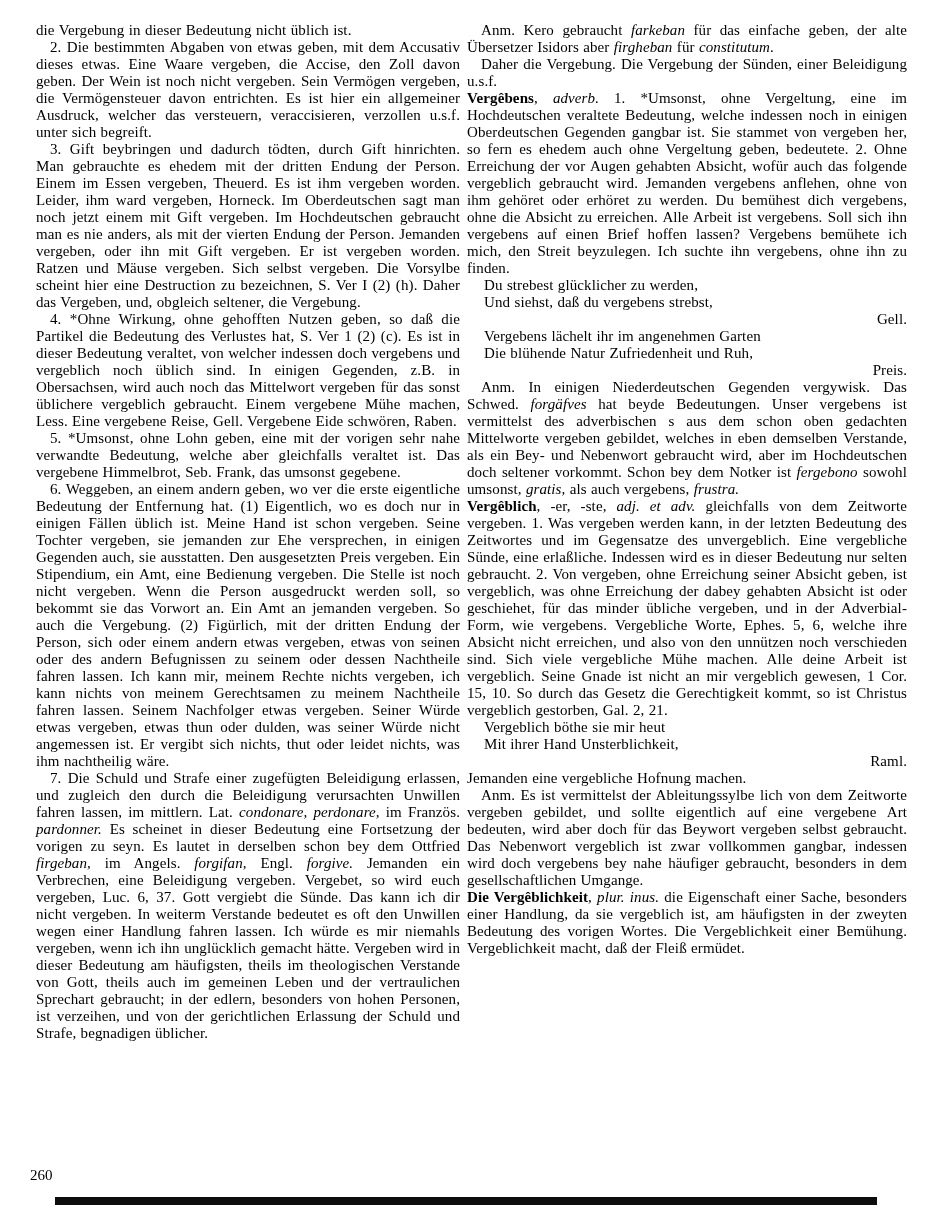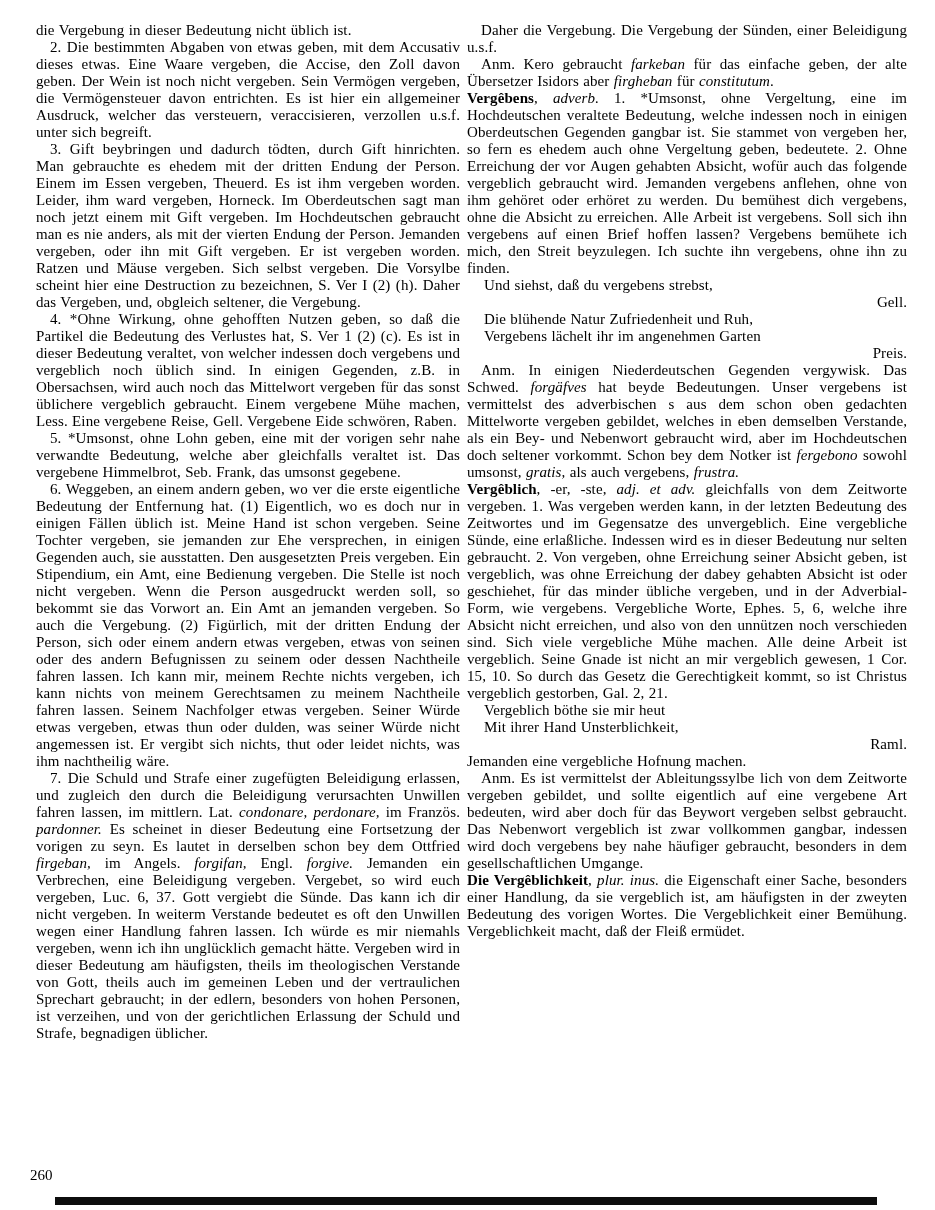--- a/index.html
+++ b/index.html
@@ -25,27 +25,28 @@
   <div class="col" id="col-left">
       <p class="t-p">die Vergebung in dieser Bedeutung nicht üblich ist.</p>
       <p class="t-pi">2. Die bestimmten Abgaben von etwas geben, mit dem Accusativ dieses etwas. Eine Waare vergeben, die Accise, den Zoll davon geben. Der Wein ist noch nicht vergeben. Sein Vermögen vergeben, die Vermögensteuer davon entrichten. Es ist hier ein allgemeiner Ausdruck, welcher das versteuern, veraccisieren, verzollen u.s.f. unter sich begreift.</p>
       <p class="t-pi">3. Gift beybringen und dadurch tödten, durch Gift hinrichten. Man gebrauchte es ehedem mit der dritten Endung der Person. Einem im Essen vergeben, Theuerd. Es ist ihm vergeben worden. Leider, ihm ward vergeben, Horneck. Im Oberdeutschen sagt man noch jetzt einem mit Gift vergeben. Im Hochdeutschen gebraucht man es nie anders, als mit der vierten Endung der Person. Jemanden vergeben, oder ihn mit Gift vergeben. Er ist vergeben worden. Ratzen und Mäuse vergeben. Sich selbst vergeben. Die Vorsylbe scheint hier eine Destruction zu bezeichnen, S. Ver I (2) (h). Daher das Vergeben, und, obgleich seltener, die Vergebung.</p>
       <p class="t-pi">4. *Ohne Wirkung, ohne gehofften Nutzen geben, so daß die Partikel die Bedeutung des Verlustes hat, S. Ver 1 (2) (c). Es ist in dieser Bedeutung veraltet, von welcher indessen doch vergebens und vergeblich noch üblich sind. In einigen Gegenden, z.B. in Obersachsen, wird auch noch das Mittelwort vergeben für das sonst üblichere vergeblich gebraucht. Einem vergebene Mühe machen, Less. Eine vergebene Reise, Gell. Vergebene Eide schwören, Raben.</p>
       <p class="t-pi">5. *Umsonst, ohne Lohn geben, eine mit der vorigen sehr nahe verwandte Bedeutung, welche aber gleichfalls veraltet ist. Das vergebene Himmelbrot, Seb. Frank, das umsonst gegebene.</p>
       <p class="t-pi">6. Weggeben, an einem andern geben, wo ver die erste eigentliche Bedeutung der Entfernung hat. (1) Eigentlich, wo es doch nur in einigen Fällen üblich ist. Meine Hand ist schon vergeben. Seine Tochter vergeben, sie jemanden zur Ehe versprechen, in einigen Gegenden auch, sie ausstatten. Den ausgesetzten Preis vergeben. Ein Stipendium, ein Amt, eine Bedienung vergeben. Die Stelle ist noch nicht vergeben. Wenn die Person ausgedruckt werden soll, so bekommt sie das Vorwort an. Ein Amt an jemanden vergeben. So auch die Vergebung. (2) Figürlich, mit der dritten Endung der Person, sich oder einem andern etwas vergeben, etwas von seinen oder des andern Befugnissen zu seinem oder dessen Nachtheile fahren lassen. Ich kann mir, meinem Rechte nichts vergeben, ich kann nichts von meinem Gerechtsamen zu meinem Nachtheile fahren lassen. Seinem Nachfolger etwas vergeben. Seiner Würde etwas vergeben, etwas thun oder dulden, was seiner Würde nicht angemessen ist. Er vergibt sich nichts, thut oder leidet nichts, was ihm nachtheilig wäre.</p>
       <p class="t-pi">7. Die Schuld und Strafe einer zugefügten Beleidigung erlassen, und zugleich den durch die Beleidigung verursachten Unwillen fahren lassen, im mittlern. Lat. <span class="it">condonare, perdonare,</span> im Französ. <span class="it">pardonner.</span> Es scheinet in dieser Bedeutung eine Fortsetzung der vorigen zu seyn. Es lautet in derselben schon bey dem Ottfried <span class="it">firgeban,</span> im Angels. <span class="it">forgifan,</span> Engl. <span class="it">forgive.</span> Jemanden ein Verbrechen, eine Beleidigung vergeben. Vergebet, so wird euch vergeben, Luc. 6, 37. Gott vergiebt die Sünde. Das kann ich dir nicht vergeben. In weiterm Verstande bedeutet es oft den Unwillen wegen einer Handlung fahren lassen. Ich würde es mir niemahls vergeben, wenn ich ihn unglücklich gemacht hätte. Vergeben wird in dieser Bedeutung am häufigsten, theils im theologischen Verstande von Gott, theils auch im gemeinen Leben und der vertraulichen Sprechart gebraucht; in der edlern, besonders von hohen Personen, ist verzeihen, und von der gerichtlichen Erlassung der Schuld und Strafe, begnadigen üblicher.</p>
     </div>
   <div class="col" id="col-right">
+      <p class="t-pi">Anm. Kero gebraucht <span class="it">farkeban</span> für das einfache geben, der alte Übersetzer Isidors aber <span class="it">firgheban</span> für <span class="it">constitutum</span>.</p>
       <p class="t-pi">Daher die Vergebung. Die Vergebung der Sünden, einer Beleidigung u.s.f.</p>
-      <p class="t-pi">Anm. Kero gebraucht <span class="it">farkeban</span> für das einfache geben, der alte Übersetzer Isidors aber <span class="it">firgheban</span> für <span class="it">constitutum</span>.</p>
       <p class="t-p"><span class="bf">Vergêbens</span>, <span class="it">adverb.</span> 1. *Umsonst, ohne Vergeltung, eine im Hochdeutschen veraltete Bedeutung, welche indessen noch in einigen Oberdeutschen Gegenden gangbar ist. Sie stammet von vergeben her, so fern es ehedem auch ohne Vergeltung geben, bedeutete. 2. Ohne Erreichung der vor Augen gehabten Absicht, wofür auch das folgende vergeblich gebraucht wird. Jemanden vergebens anflehen, ohne von ihm gehöret oder erhöret zu werden. Du bemühest dich vergebens, ohne die Absicht zu erreichen. Alle Arbeit ist vergebens. Soll sich ihn vergebens auf einen Brief hoffen lassen? Vergebens bemühete ich mich, den Streit beyzulegen. Ich suchte ihn vergebens, ohne ihn zu finden.</p>
+      <p class="t-v">Du strebest glücklicher zu werden,</p>
       <p class="t-v">Und siehst, daß du vergebens strebst,</p>
       <p class="t-a">Gell.</p>
+      <p class="t-v">Vergebens lächelt ihr im angenehmen Garten</p>
       <p class="t-v">Die blühende Natur Zufriedenheit und Ruh,</p>
-      <p class="t-v">Vergebens lächelt ihr im angenehmen Garten</p>
       <p class="t-a">Preis.</p>
       <p class="t-pi">Anm. In einigen Niederdeutschen Gegenden vergywisk. Das Schwed. <span class="it">forgäfves</span> hat beyde Bedeutungen. Unser vergebens ist vermittelst des adverbischen s aus dem schon oben gedachten Mittelworte vergeben gebildet, welches in eben demselben Verstande, als ein Bey- und Nebenwort gebraucht wird, aber im Hochdeutschen doch seltener vorkommt. Schon bey dem Notker ist <span class="it">fergebono</span> sowohl umsonst, <span class="it">gratis,</span> als auch vergebens, <span class="it">frustra.</span></p>
       <p class="t-p"><span class="bf">Vergêblich</span>, -er, -ste, <span class="it">adj. et adv.</span> gleichfalls von dem Zeitworte vergeben. 1. Was vergeben werden kann, in der letzten Bedeutung des Zeitwortes und im Gegensatze des unvergeblich. Eine vergebliche Sünde, eine erlaßliche. Indessen wird es in dieser Bedeutung nur selten gebraucht. 2. Von vergeben, ohne Erreichung seiner Absicht geben, ist vergeblich, was ohne Erreichung der dabey gehabten Absicht ist oder geschiehet, für das minder übliche vergeben, und in der Adverbial-Form, wie vergebens. Vergebliche Worte, Ephes. 5, 6, welche ihre Absicht nicht erreichen, und also von den unnützen noch verschieden sind. Sich viele vergebliche Mühe machen. Alle deine Arbeit ist vergeblich. Seine Gnade ist nicht an mir vergeblich gewesen, 1 Cor. 15, 10. So durch das Gesetz die Gerechtigkeit kommt, so ist Christus vergeblich gestorben, Gal. 2, 21.</p>
       <p class="t-v">Vergeblich böthe sie mir heut</p>
       <p class="t-v">Mit ihrer Hand Unsterblichkeit,</p>
       <p class="t-a">Raml.</p>
       <p class="t-p">Jemanden eine vergebliche Hofnung machen.</p>
       <p class="t-pi">Anm. Es ist vermittelst der Ableitungssylbe lich von dem Zeitworte vergeben gebildet, und sollte eigentlich auf eine vergebene Art bedeuten, wird aber doch für das Beywort vergeben selbst gebraucht. Das Nebenwort vergeblich ist zwar vollkommen gangbar, indessen wird doch vergebens bey nahe häufiger gebraucht, besonders in dem gesellschaftlichen Umgange.</p>
       <p class="t-p"><span class="bf">Die Vergêblichkeit</span>, <span class="it">plur. inus.</span> die Eigenschaft einer Sache, besonders einer Handlung, da sie vergeblich ist, am häufigsten in der zweyten Bedeutung des vorigen Wortes. Die Vergeblichkeit einer Bemühung. Vergeblichkeit macht, daß der Fleiß ermüdet.</p>
     </div>

